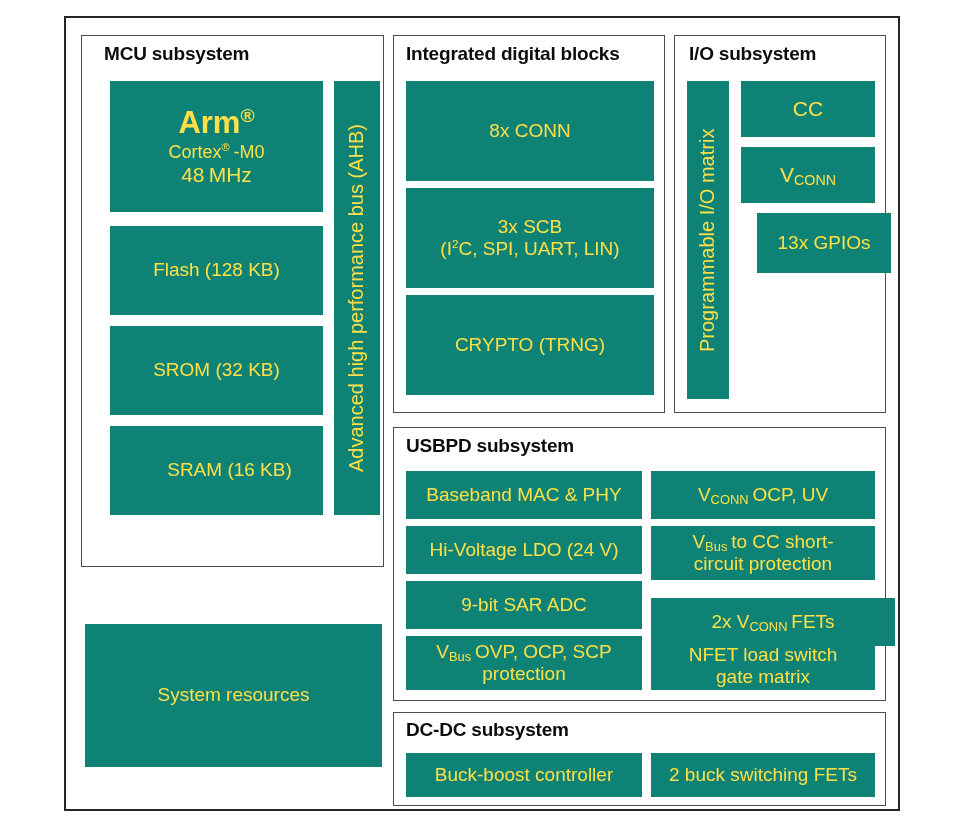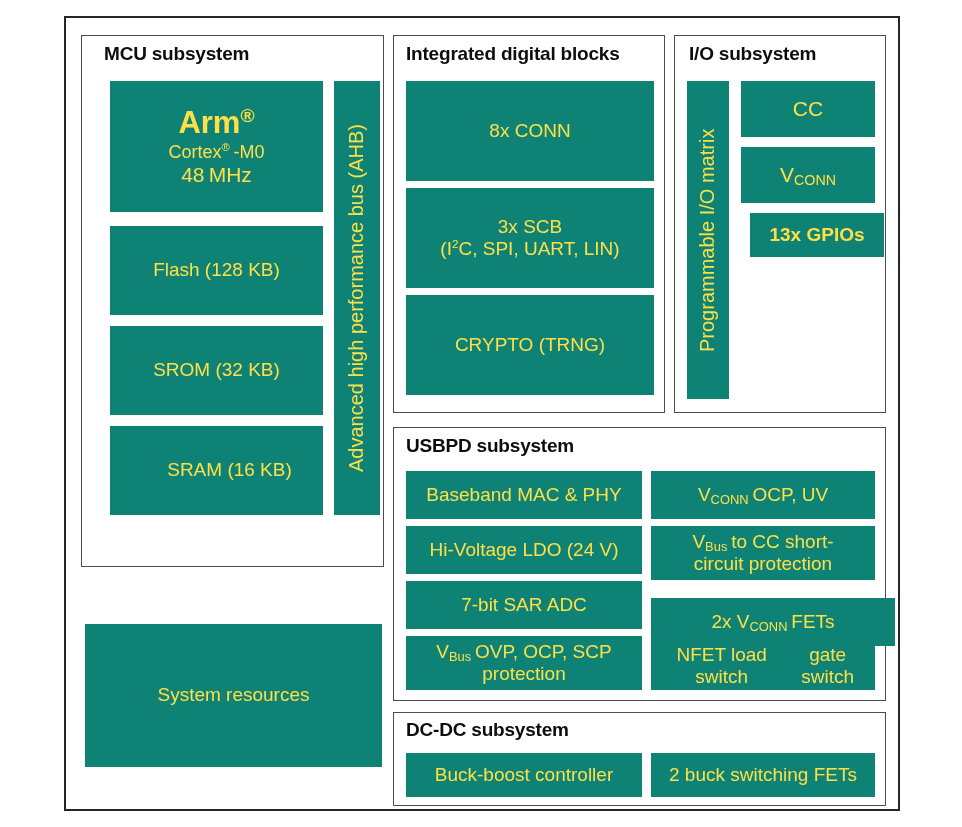--- a/index.html
+++ b/index.html
@@ -150,55 +150,55 @@
       </div>
 
       <div class="blk" style="left:66px; top:45px; width:134px; height:56px; font-size:21px;">
         <span>CC</span>
       </div>
 
       <div class="blk" style="left:66px; top:111px; width:134px; height:56px; font-size:21px;">
         <span>V<span class="sc">CONN</span></span>
       </div>
 
-      <div class="blk" style="left:75px; top:177px; width:134px; height:44px;font-weight:bold;">
+      <div class="blk" style="left:82px; top:177px; width:134px; height:60px;">
         <span>13x GPIOs</span>
       </div>
     </div>
 
     <div class="panel" style="left:327px; top:409px; width:493px; height:274px;">
       <div class="panel-title" style="left:12px; top:7px;">USBPD subsystem</div>
 
       <div class="blk" style="left:12px; top:43px; width:236px; height:48px;">
         <span>Baseband MAC &amp; PHY</span>
       </div>
       <div class="blk" style="left:12px; top:98px; width:236px; height:48px;">
         <span>Hi-Voltage LDO (24 V)</span>
       </div>
       <div class="blk" style="left:12px; top:153px; width:236px; height:48px;">
-        <span>7-bit SAR ADC</span>
+        <span>9-bit SAR ADC</span>
       </div>
       <div class="blk" style="left:12px; top:208px; width:236px; height:54px; flex-direction:column;">
         <span class="stack">V<span class="sc">Bus</span> OVP, OCP, SCP</span>
         <span class="stack">protection</span>
       </div>
 
       <div class="blk" style="left:257px; top:43px; width:224px; height:48px;">
         <span>V<span class="sc">CONN</span> OCP, UV</span>
       </div>
       <div class="blk" style="left:257px; top:98px; width:224px; height:54px; flex-direction:column;text-align:center;">
         <span class="stack">V<span class="sc">Bus</span> to CC short-</span>
         <span class="stack">circuit protection</span>
       </div>
       <div class="blk" style="left:257px; top:170px; width:244px; height:48px;">
         <span>2x V<span class="sc">CONN</span> FETs</span>
       </div>
-      <div class="blk" style="left:257px; top:214px; width:224px; height:48px; flex-direction:row;">
+      <div class="blk" style="left:257px; top:214px; width:224px; height:48px; flex-direction:column;">
         <span class="stack">NFET load switch</span>
-        <span class="stack">gate switch</span>
+        <span class="stack">gate matrix</span>
       </div>
     </div>
 
     <div class="panel" style="left:327px; top:694px; width:493px; height:94px;">
       <div class="panel-title" style="left:12px; top:6px;">DC-DC subsystem</div>
 
       <div class="blk" style="left:12px; top:40px; width:236px; height:44px;">
         <span>Buck-boost controller</span>
       </div>
       <div class="blk" style="left:257px; top:40px; width:224px; height:44px;">

